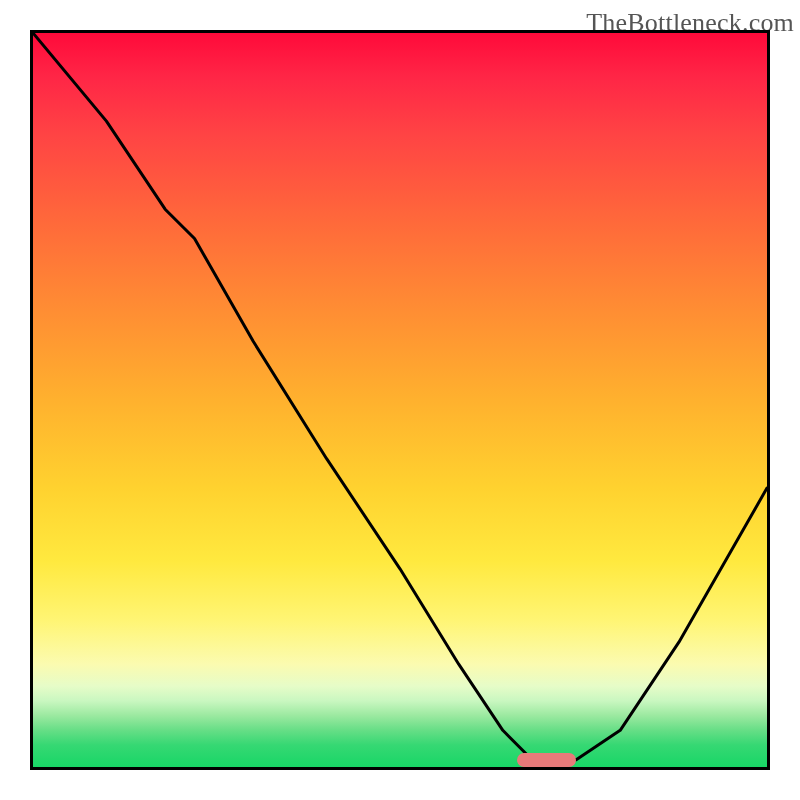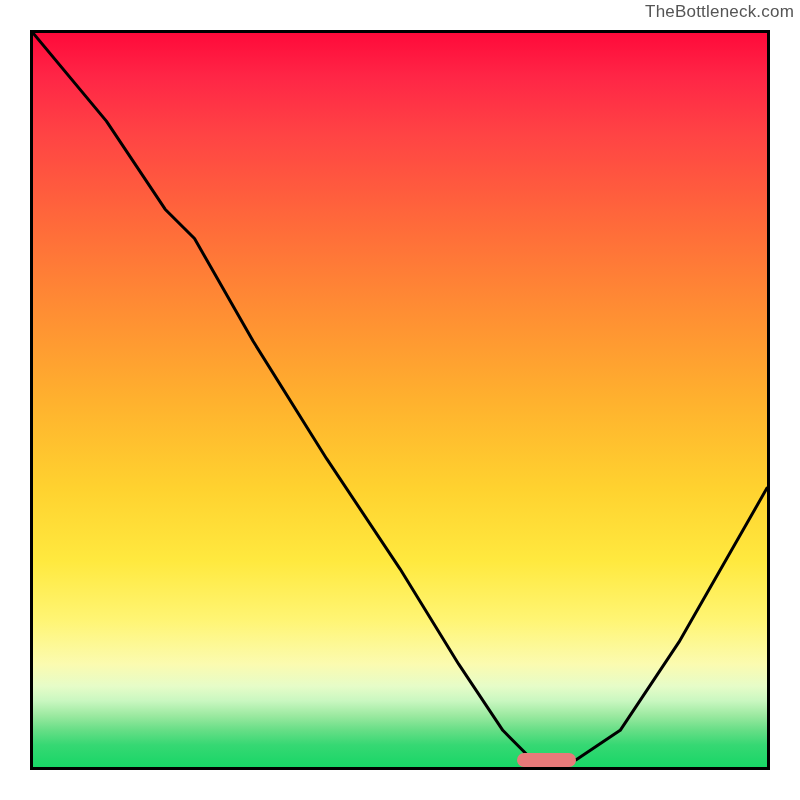--- a/index.html
+++ b/index.html
@@ -11,26 +11,27 @@
     overflow: hidden;
     font-family: Arial, Helvetica, sans-serif;
   }
   .chart-container {
     position: relative;
     width: 800px;
     height: 800px;
   }
   .watermark {
     position: absolute;
-    top: 2px;
+    top: 8px;
     right: 6px;
     color: #555;
-    font-size: 17px;
+    font-size: 26px;
     font-weight: 500;
     letter-spacing: 0.2px;
+    font-family: Liberation Serif, serif;
   }
   .plot-area {
     position: absolute;
     left: 30px;
     top: 30px;
     width: 740px;
     height: 740px;
     border: 3px solid #000;
     box-sizing: border-box;
     overflow: hidden;

